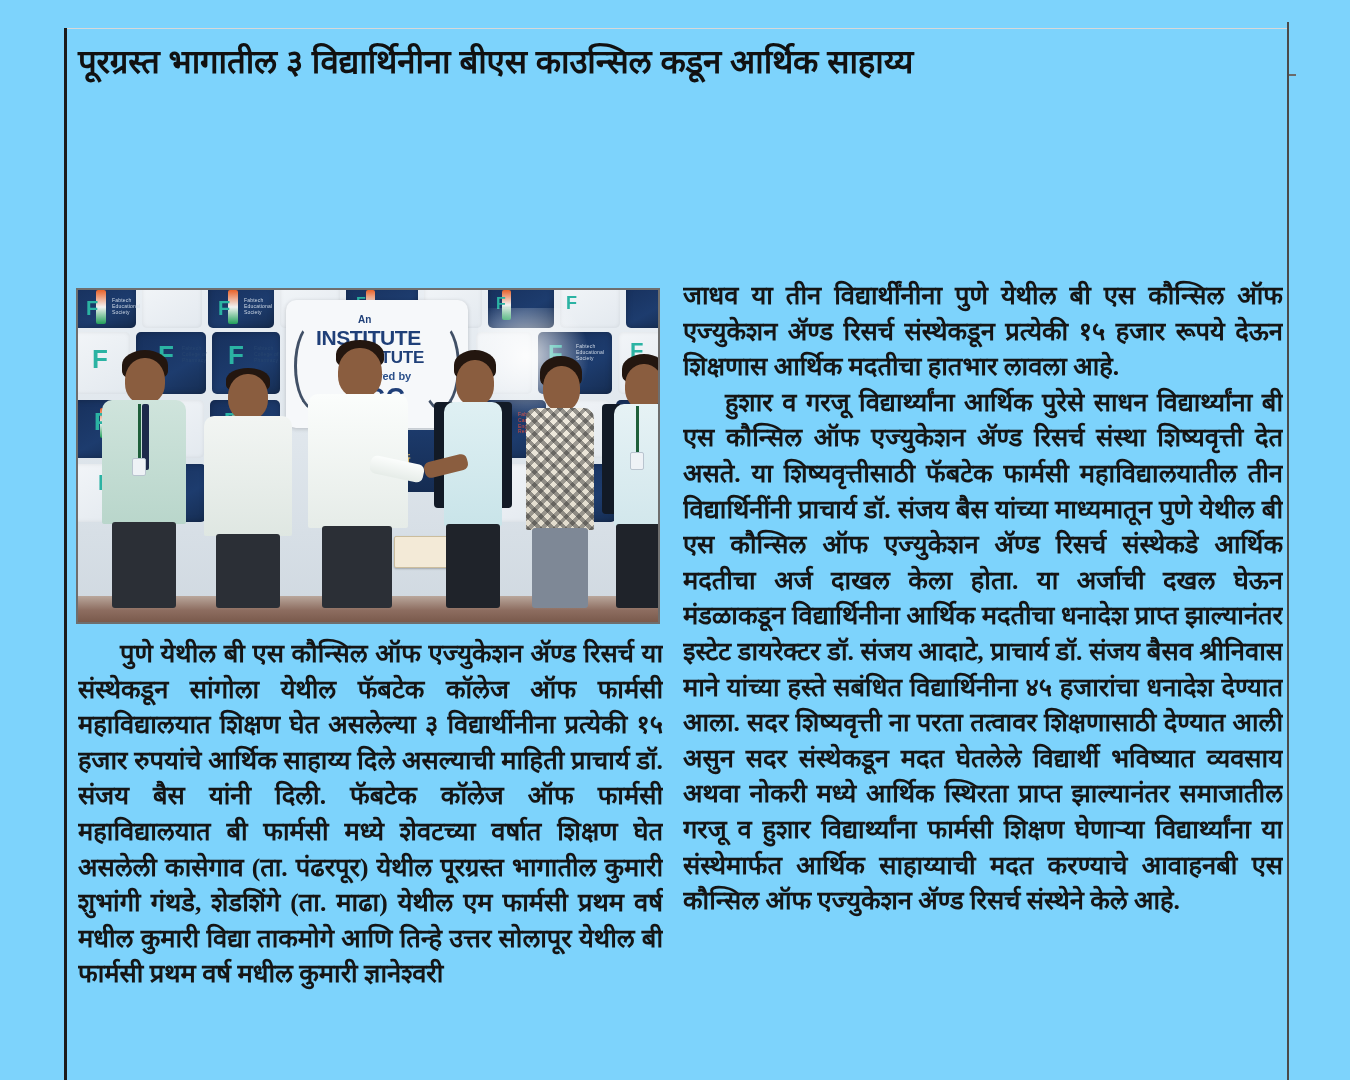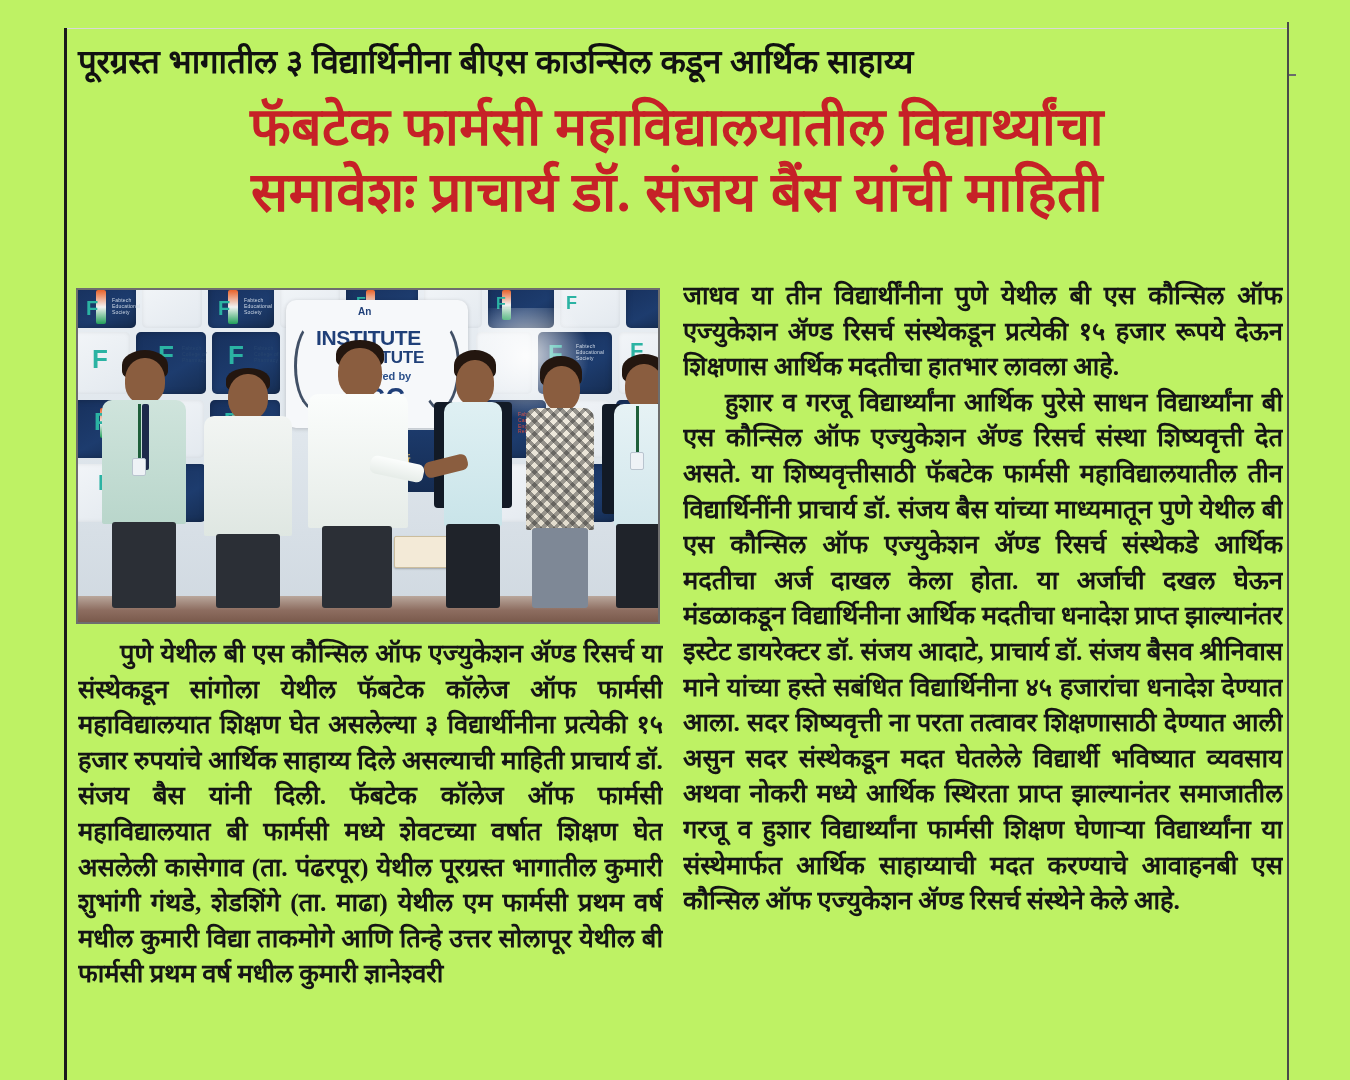--- a/index.html
+++ b/index.html
@@ -15,21 +15,21 @@
     overflow: hidden;
     font-family: "Liberation Serif", "DejaVu Serif", serif;
   }
 
   
   .clipping {
     position: absolute;
     left: 0; top: 0;
     width: 1350px;
     height: 1080px;
-    background: #bef264;
+    background: #7dd3fc;
   }
 
   
   .rule-left {
     position: absolute;
     left: 64px;
     top: 28px;
     width: 3px;
     height: 1052px;
     background: #1b1b1b;
@@ -158,21 +158,21 @@
   .bd-board {
     position: absolute;
     left: 208px; top: 10px;
     width: 182px; height: 128px;
     background: #f6f8fa;
     border-radius: 10px;
     box-shadow: 0 1px 4px rgba(0,0,0,.18);
     overflow: hidden;
   }
   .bd-board .an {
-    position: absolute; left: 72px; top: 6px;
+    position: absolute; left: 72px; top: 14px;
     font-family: "Liberation Sans", "DejaVu Sans", sans-serif;
     font-size: 10px; font-weight: 700; color: #1f3f78;
   }
   .bd-board .auto {
     position: absolute; left: 30px; top: 26px;
     font-family: "Liberation Sans", "DejaVu Sans", sans-serif;
     font-size: 21px; font-weight: 700; color: #1f3f78;
     letter-spacing: -0.4px;
     filter: blur(.3px);
   }
@@ -342,24 +342,20 @@
 <div class="clipping">
 
   <div class="rule-top-hair"></div>
   <div class="rule-left"></div>
   <div class="rule-right"></div>
   <div class="rule-right-tick"></div>
 
   <div class="headline-block">
     <div class="kicker">पूरग्रस्त भागातील ३ विद्यार्थिनीना बीएस काउन्सिल कडून आर्थिक साहाय्य</div>
 
-    <div class="main-headline">
-      <span class="hl-line l1">फॅबटेक फार्मसी महाविद्यालयातील विद्यार्थ्यांचा</span>
-      <span class="hl-line l2">समावेशः प्राचार्य डॉ. संजय बैंस यांची माहिती</span>
-    </div>
   </div>
 
   <div class="photo-wrap">
     <div class="photo">
 
       <div class="backdrop">
 
         <div class="bd-tile" style="left:-6px;  top:-6px;  width:64px; height:44px;"></div>
         <div class="bd-tile light" style="left:64px; top:-6px; width:60px; height:44px;"></div>
         <div class="bd-tile" style="left:130px; top:-6px; width:66px; height:44px;"></div>

